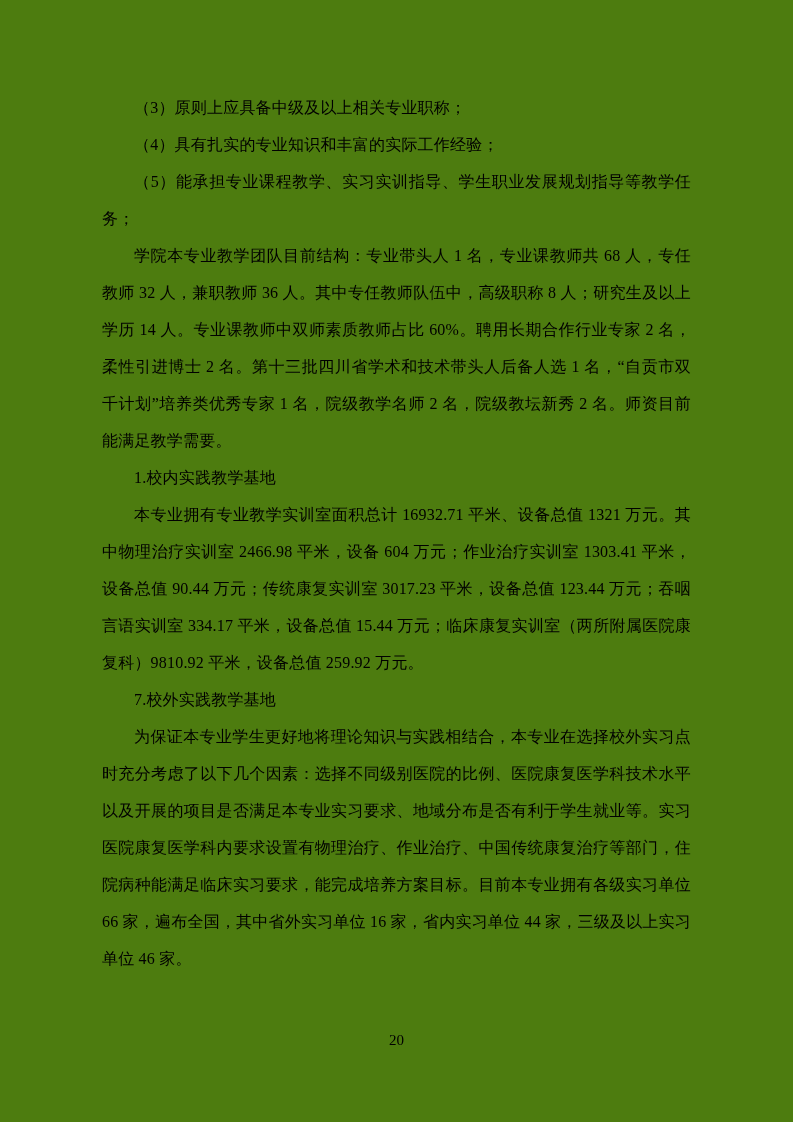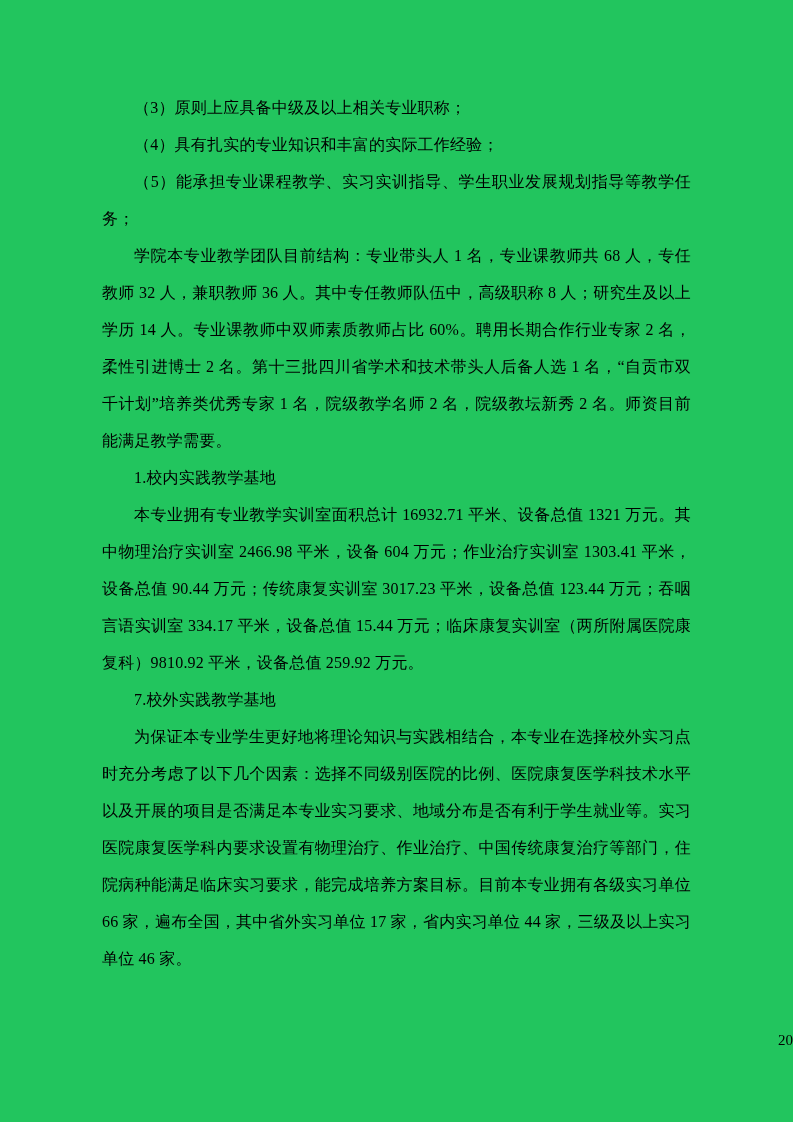--- a/index.html
+++ b/index.html
@@ -4,21 +4,21 @@
 <style>
   html, body {
     margin: 0;
     padding: 0;
     background: #ffffff;
   }
   .page {
     position: relative;
     width: 793px;
     height: 1122px;
-    background: #22c55e;
+    background: #4d7c0f;
     overflow: hidden;
     font-family: "Liberation Serif", "DejaVu Serif", serif;
     color: #000000;
   }
   .content {
     position: absolute;
     left: 102px;
     top: 89px;
     width: 589px;
   }
@@ -32,34 +32,34 @@
     letter-spacing: 0.2px;
   }
   .content p.heading {
     font-weight: 700;
   }
   .page-number {
     position: absolute;
     left: 0;
     right: 0;
     top: 1030px;
-    text-align: right;
+    text-align: center;
     font-size: 15px;
     line-height: 20px;
     color: #000000;
   }
 </style>
 </head>
 <body>
 
 <div class="page">
   <div class="content">
     <p>（3）原则上应具备中级及以上相关专业职称；</p>
     <p>（4）具有扎实的专业知识和丰富的实际工作经验；</p>
     <p>（5）能承担专业课程教学、实习实训指导、学生职业发展规划指导等教学任务；</p>
     <p>学院本专业教学团队目前结构：专业带头人 1 名，专业课教师共 68 人，专任教师 32 人，兼职教师 36 人。其中专任教师队伍中，高级职称 8 人；研究生及以上学历 14 人。专业课教师中双师素质教师占比 60%。聘用长期合作行业专家 2 名，柔性引进博士 2 名。第十三批四川省学术和技术带头人后备人选 1 名，“自贡市双千计划”培养类优秀专家 1 名，院级教学名师 2 名，院级教坛新秀 2 名。师资目前能满足教学需要。</p>
     <p>1.校内实践教学基地</p>
     <p>本专业拥有专业教学实训室面积总计 16932.71 平米、设备总值 1321 万元。其中物理治疗实训室 2466.98 平米，设备 604 万元；作业治疗实训室 1303.41 平米，设备总值 90.44 万元；传统康复实训室 3017.23 平米，设备总值 123.44 万元；吞咽言语实训室 334.17 平米，设备总值 15.44 万元；临床康复实训室（两所附属医院康复科）9810.92 平米，设备总值 259.92 万元。</p>
     <p>7.校外实践教学基地</p>
-    <p>为保证本专业学生更好地将理论知识与实践相结合，本专业在选择校外实习点时充分考虑了以下几个因素：选择不同级别医院的比例、医院康复医学科技术水平以及开展的项目是否满足本专业实习要求、地域分布是否有利于学生就业等。实习医院康复医学科内要求设置有物理治疗、作业治疗、中国传统康复治疗等部门，住院病种能满足临床实习要求，能完成培养方案目标。目前本专业拥有各级实习单位 66 家，遍布全国，其中省外实习单位 17 家，省内实习单位 44 家，三级及以上实习单位 46 家。</p>
+    <p>为保证本专业学生更好地将理论知识与实践相结合，本专业在选择校外实习点时充分考虑了以下几个因素：选择不同级别医院的比例、医院康复医学科技术水平以及开展的项目是否满足本专业实习要求、地域分布是否有利于学生就业等。实习医院康复医学科内要求设置有物理治疗、作业治疗、中国传统康复治疗等部门，住院病种能满足临床实习要求，能完成培养方案目标。目前本专业拥有各级实习单位 66 家，遍布全国，其中省外实习单位 16 家，省内实习单位 44 家，三级及以上实习单位 46 家。</p>
   </div>
   <div class="page-number">20</div>
 </div>
 
 </body></html>

